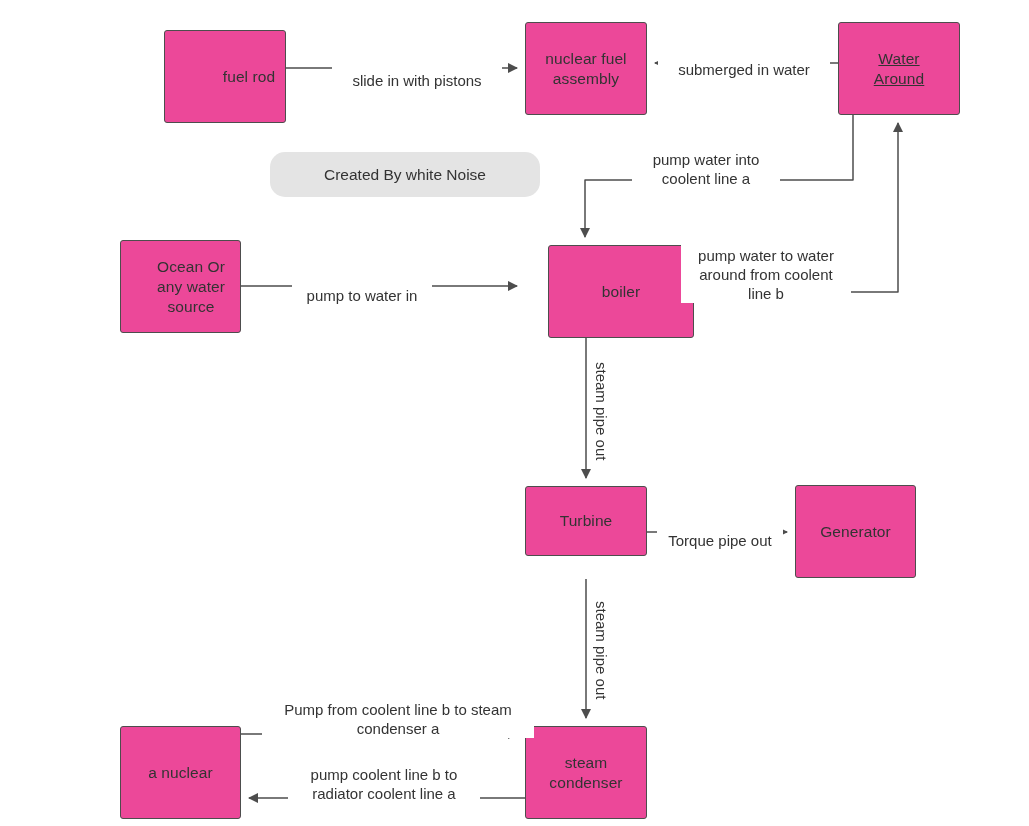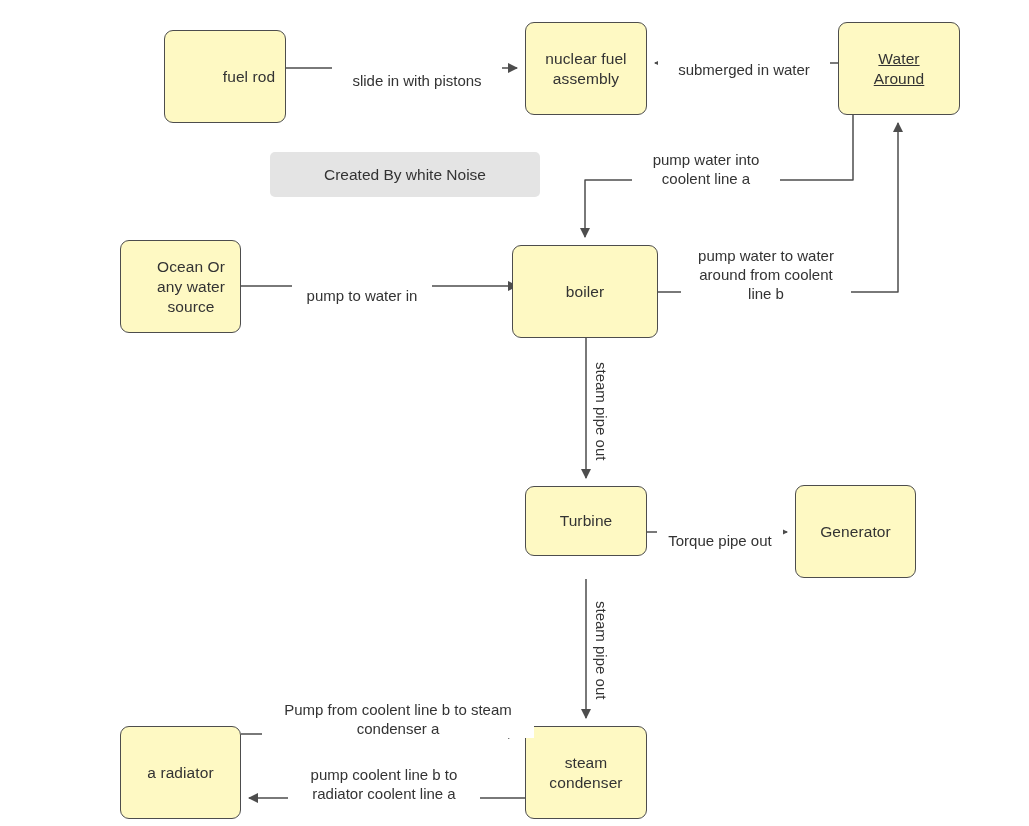--- a/index.html
+++ b/index.html
@@ -24,37 +24,37 @@
     left: 0;
     top: 0;
     width: 1029px;
     height: 826px;
     pointer-events: none;
   }
   .node {
     position: absolute;
     box-sizing: border-box;
     border: 1.6px solid #4d4d4d;
-    border-radius: 9px;
-    background: #fef9c3;
+    border-radius: 3px;
+    background: #ec4899;
     display: flex;
     align-items: center;
     justify-content: center;
     text-align: center;
     color: #333333;
     font-size: 15.5px;
     line-height: 20px;
     white-space: pre-line;
     letter-spacing: 0.1px;
   }
   .note {
     position: absolute;
     box-sizing: border-box;
     border: none;
-    border-radius: 5px;
+    border-radius: 15px;
     background: #e4e4e4;
     display: flex;
     align-items: center;
     justify-content: center;
     text-align: center;
     color: #333333;
     font-size: 15.5px;
     line-height: 20px;
   }
   .edge-label {
@@ -123,34 +123,34 @@
     <span>Water
 Around</span>
   </div>
 
   <div class="node" style="left:120px; top:240px; width:121px; height:93px;padding-left:21px;">
     <span>Ocean Or
 any water
 source</span>
   </div>
 
-  <div class="node" style="left:512px; top:245px; width:146px; height:93px;">
+  <div class="node" style="left:548px; top:245px; width:146px; height:93px;">
     <span>boiler</span>
   </div>
 
   <div class="node" style="left:525px; top:486px; width:122px; height:70px;">
     <span>Turbine</span>
   </div>
 
   <div class="node" style="left:795px; top:485px; width:121px; height:93px;">
     <span>Generator</span>
   </div>
 
   <div class="node" style="left:120px; top:726px; width:121px; height:93px;">
-    <span>a radiator</span>
+    <span>a nuclear</span>
   </div>
 
   <div class="node" style="left:525px; top:726px; width:122px; height:93px;">
     <span>steam
 condenser</span>
   </div>
 
   <div class="note" style="left:270px; top:152px; width:270px; height:45px;">
     <span>Created By white Noise</span>
   </div>

